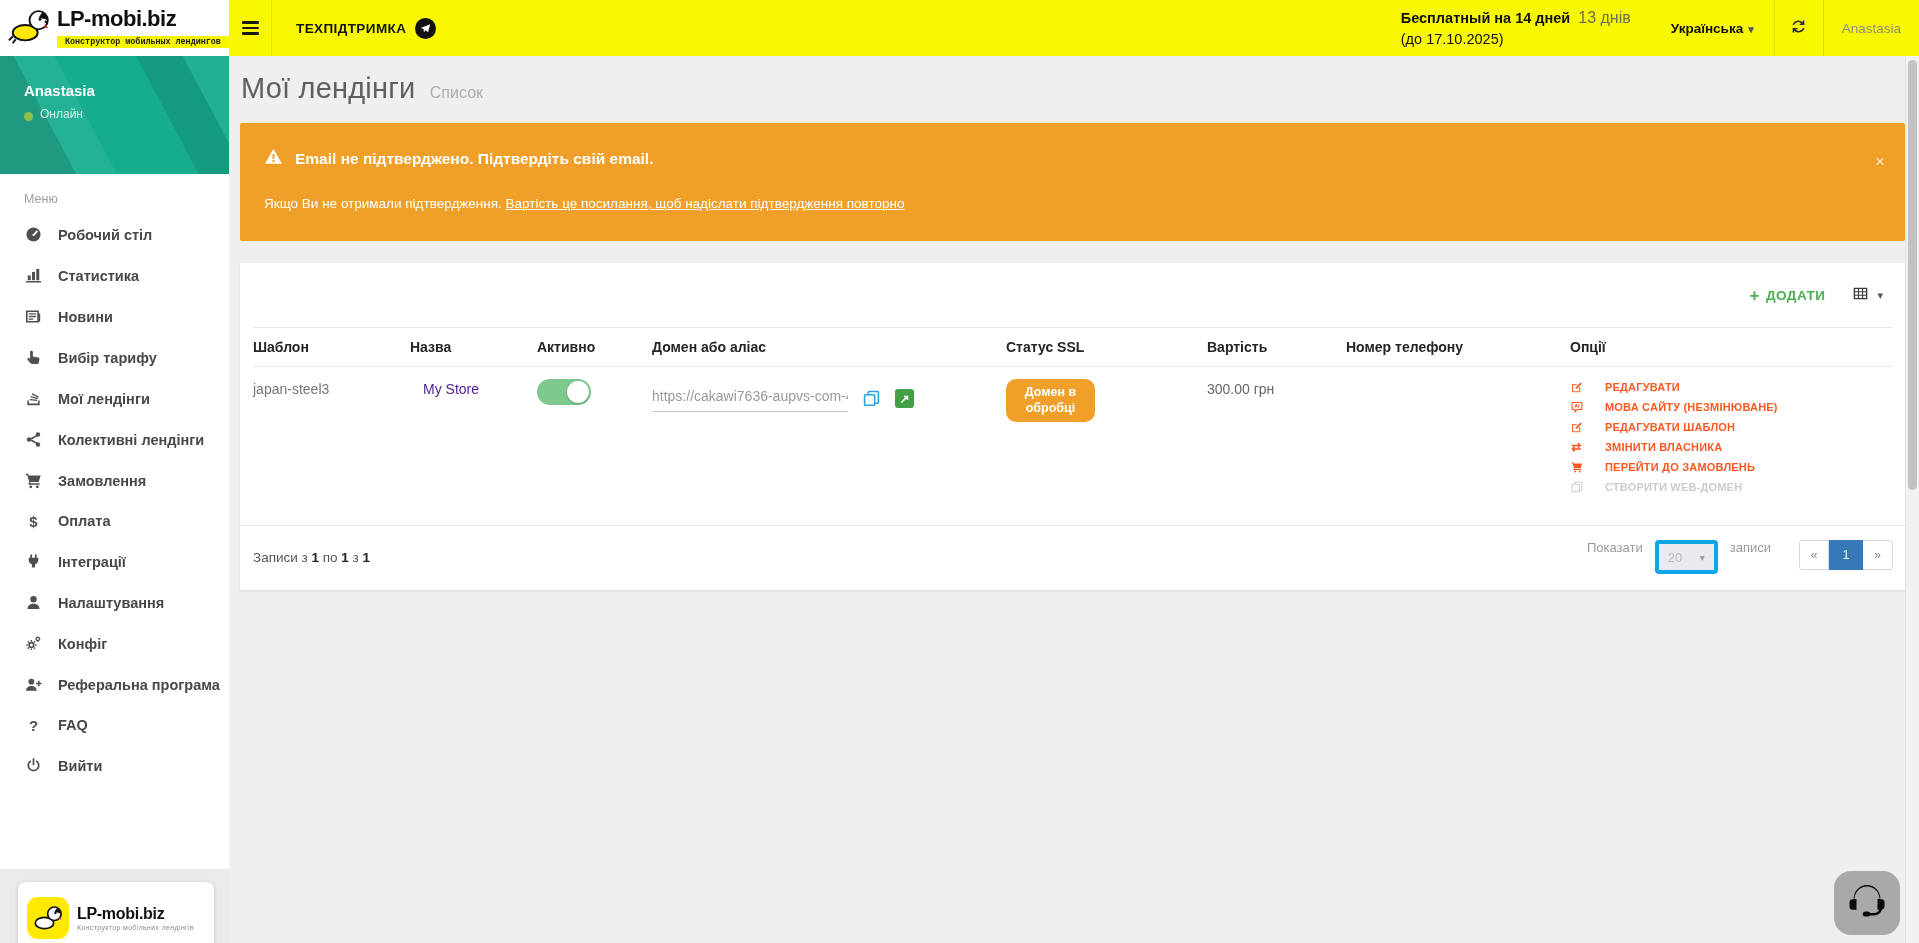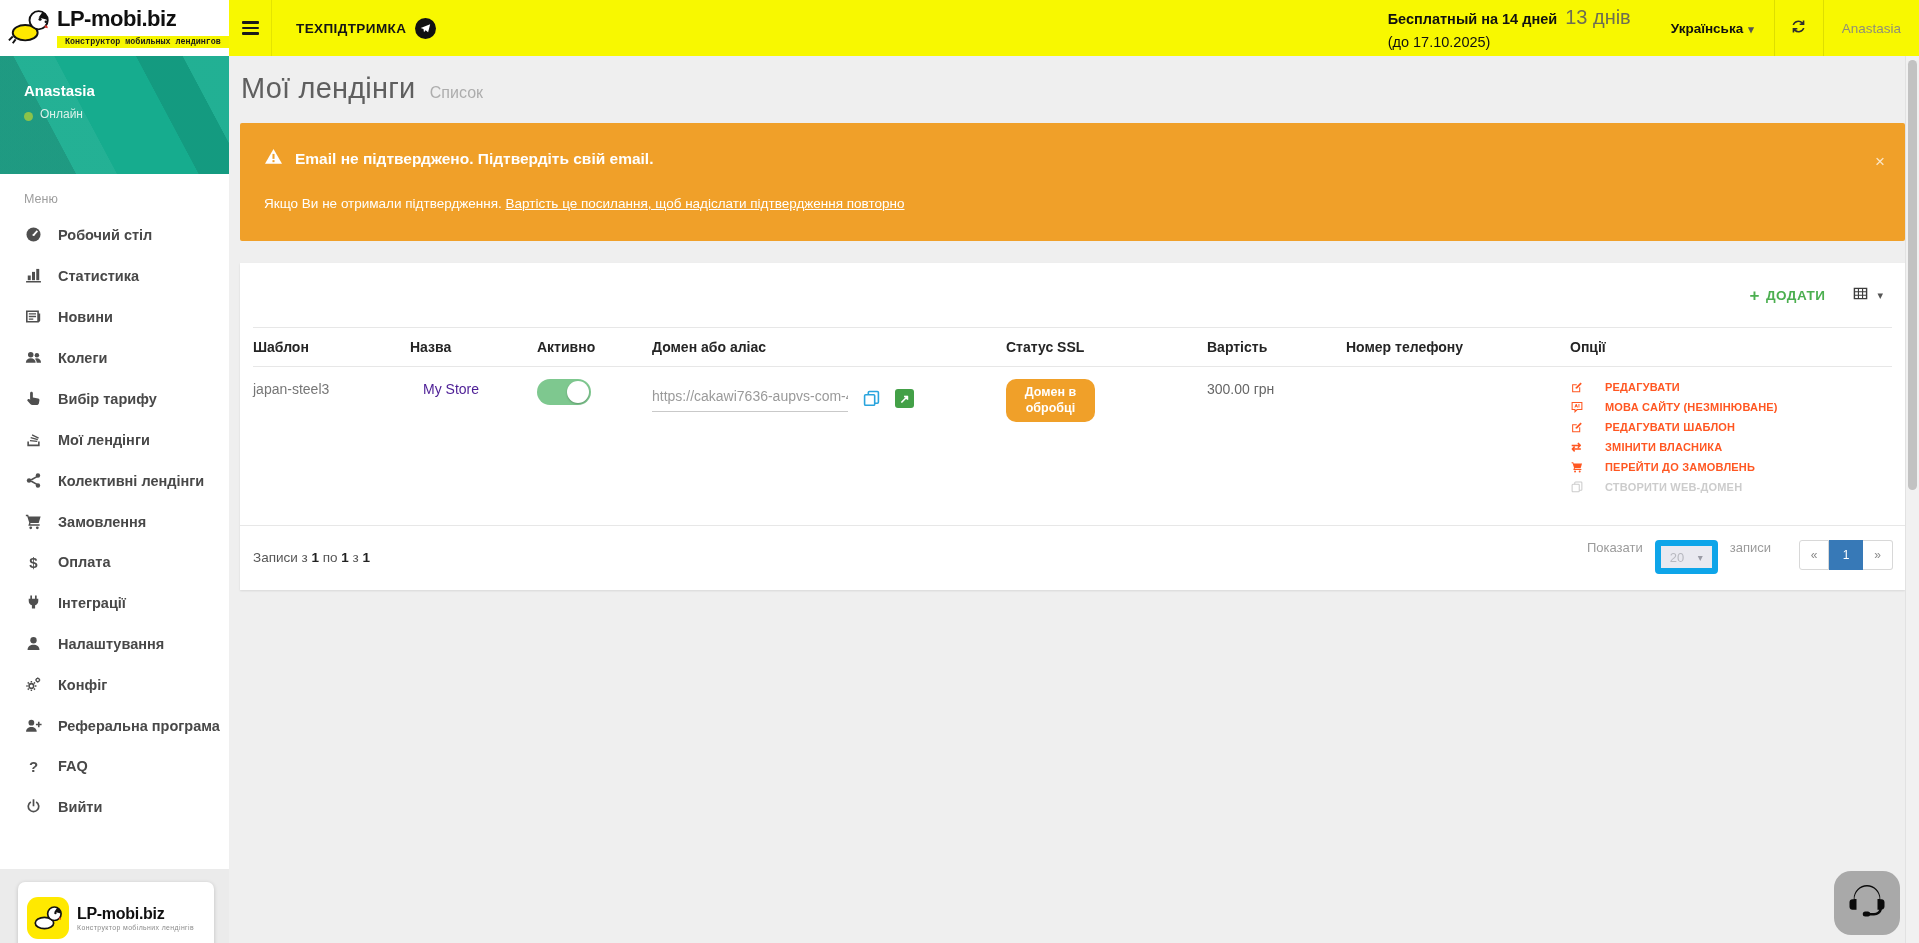--- a/index.html
+++ b/index.html
@@ -18,21 +18,21 @@
   .hamburger { width:42px; display:flex; flex-direction:column; gap:3px; align-items:center;
     justify-content:center; cursor:pointer; }
   .hamburger i { display:block; width:17px; height:2.6px; background:#1a1a1a; border-radius:1px; }
   .support { display:flex; align-items:center; gap:9px; padding:0 24px; border-left:1px solid rgba(0,0,0,0.08);
     font-size:13.5px; font-weight:bold; color:#151515; letter-spacing:0.4px; cursor:pointer; }
   .tg { width:21px; height:21px; border-radius:50%; background:#111; display:flex;
     align-items:center; justify-content:center; }
   .tb-right { margin-left:auto; display:flex; align-items:center; }
   .plan { font-size:14.5px; line-height:1.45; padding-right:20px; color:#111; }
   .plan-l1 { font-weight:bold; }
-  .plan-days { font-weight:normal; color:#6e6e52; margin-left:8px; font-size:20px;text-align:center; }
+  .plan-days { font-weight:normal; color:#6e6e52; margin-left:8px; font-size:16px;text-align:center; }
   .plan-l2 { font-weight:normal; }
   .lang { display:flex; align-items:flex-end; gap:5px; font-size:13.5px; font-weight:bold;
     color:#111; padding:0 20px; cursor:pointer; }
   .tb-div { width:1px; align-self:stretch; background:rgba(0,0,0,0.1); }
   .refresh { width:48px; display:flex; align-items:center; justify-content:center; cursor:pointer; }
   .tb-user { padding:0 18px; font-size:13.5px; color:#8f8f78; cursor:pointer; min-width:76px; }
 
   
   .sidebar { position:absolute; left:0; top:56px; width:229px; bottom:0; background:#fff;
     display:flex; flex-direction:column; z-index:4; overflow:hidden; }
@@ -109,21 +109,21 @@
   .opts li.disabled { color:#cccccc; cursor:default; }
   .opts .oic { width:13px; flex:none; display:flex; justify-content:center; }
   .opts .ogl { width:13px; flex:none; text-align:center; font-size:12px; line-height:1; }
 
   .tfoot { border-top:1px solid #e7e7e7; display:flex; align-items:center; justify-content:space-between;
     padding:14px 12px 16px 13px; }
   .tf-info { font-size:13.5px; color:#565656; }
   .tf-info b { color:#222; }
   .tf-right { display:flex; align-items:flex-start; gap:12px; }
   .muted { color:#9b9b9b; font-size:13px; }
-  .size-select { width:63px; height:34px; border:6px solid #0ea5e9; border-radius:4px; background:#e9e9f0;
+  .size-select { width:63px; height:34px; border:4px solid #0ea5e9; border-radius:4px; background:#e9e9f0;
     color:#b8b9c0; font-size:13px; display:flex; align-items:center; justify-content:space-between;
     padding:0 9px; cursor:default; }
   .size-caret { color:#9a9ba5; font-size:10px; }
   .pager { display:flex; margin-left:16px; }
   .pg { min-width:30px; height:30px; border:1px solid #d8d8d8; background:#fff; color:#8a8a8a;
     font-size:12px; display:flex; align-items:center; justify-content:center; cursor:pointer; }
   .pg.prev { border-radius:3px 0 0 3px; }
   .pg.next { border-radius:0 3px 3px 0; border-left:none; }
   .pg.active { background:#3779b7; border-color:#3779b7; color:#fff; min-width:34px; }
 
@@ -226,31 +226,20 @@
     </div>
     <div class="mi">
       <span class="ic">
           <svg width="17" height="17" viewBox="0 0 16 16">
             <path d="M1.7 3h10.6v10H1.7z" fill="none" stroke="currentColor" stroke-width="1.5"></path>
             <path d="M12.3 5.2h2v6.6c0 .9-.9 1.5-2 1.2z" fill="currentColor"></path>
             <path d="M3.6 5.6h6.8M3.6 8h6.8M3.6 10.4h4.2" stroke="currentColor" stroke-width="1.2"></path>
           </svg>
         </span>
       <span>Новини</span>
-    </div>
-    <div class="mi">
-      <span class="ic">
-          <svg width="17" height="17" viewBox="0 0 16 16" fill="currentColor">
-            <circle cx="5.4" cy="5.4" r="2.6"></circle>
-            <circle cx="11.2" cy="5.8" r="2.1"></circle>
-            <path d="M.8 13c0-2.6 2-4.2 4.6-4.2S10 10.4 10 13z"></path>
-            <path d="M11 13c0-1.7-.7-3-1.8-3.8.6-.2 1.2-.4 1.9-.4 2.2 0 4 1.5 4 4.2z"></path>
-          </svg>
-        </span>
-      <span>Колеги</span>
     </div>
     <div class="mi">
       <span class="ic">
           <svg width="17" height="17" viewBox="0 0 16 16" fill="currentColor">
             <path d="M6.1 1.6c.7 0 1.3.6 1.3 1.3v4.2l5 .9c.8.1 1.3.9 1.2 1.7l-.5 2.7c-.2 1-1.1 1.8-2.1 1.8H7.1c-.8 0-1.6-.4-2.1-1L2.5 10.4c-.5-.6-.4-1.4.2-1.8.5-.4 1.2-.3 1.6.2l.5.6V2.9c0-.7.6-1.3 1.3-1.3z"></path>
           </svg>
         </span>
       <span>Вибір тарифу</span>
     </div>
     <div class="mi">

